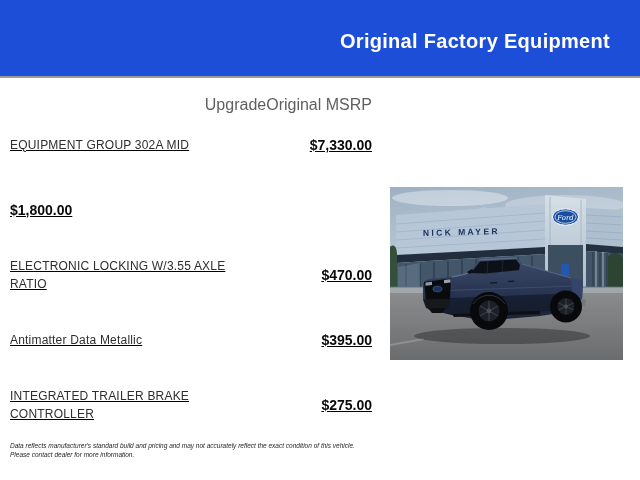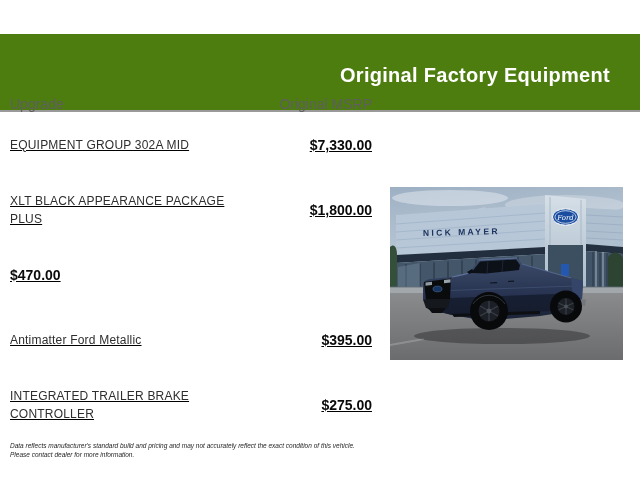--- a/index.html
+++ b/index.html
@@ -3,33 +3,32 @@
 <meta charset="utf-8">
 <style>
   * { margin:0; padding:0; box-sizing:border-box; }
   html,body { width:640px; height:480px; }
   body { font-family:"Liberation Sans", sans-serif; background:#ffffff; }
   .page { position:relative; width:640px; height:480px; background:#ffffff; overflow:hidden; }
 
   
   .hdr {
     position:absolute; left:0; top:0; width:640px; height:78px;
-    background:#4d7c0f; border-bottom:2px solid #9a9a9a;
+    background:#1d4ed8; border-bottom:2px solid #9a9a9a;
     display:flex; align-items:center; justify-content:flex-end;
     padding-right:30px;
-    margin-top:34px;
   }
   .hdr-title {
     color:#ffffff; font-size:20px; font-weight:600; letter-spacing:0.3px;
     margin-top:7px;
   }
 
   
   .options { position:absolute; left:10px; top:96px; width:362px; }
-  .cols { display:flex; justify-content:space-between; font-size:14px; color:#5f5f5f; height:14px; }
+  .cols { display:flex; justify-content:flex-end; font-size:16px; color:#5f5f5f; height:14px; }
   .rows { margin-top:2px;text-decoration:underline; }
   .row { height:65px; display:flex; align-items:center; justify-content:space-between; }
   .row-label { width:238px; font-size:12px; line-height:18px; color:#2e2e2e; letter-spacing:0.2px; }
   .row-price { font-size:14px; font-weight:bold; color:#0a0a0a; white-space:nowrap; }
 
   
   .photo { position:absolute; left:390px; top:187px; width:233px; height:173px; }
   .photo svg { display:block; width:233px; height:173px; }
 
   
@@ -52,30 +51,30 @@
       <span>Upgrade</span>
       <span>Original MSRP</span>
     </div>
     <div class="rows">
     <div class="row">
       <div class="row-label">EQUIPMENT GROUP 302A MID</div>
       <div class="row-price">$7,330.00</div>
     </div>
 
     <div class="row">
-      <div class="row-label">XLT BLACK APPEARANCE PACKAGE PLUS</div>
       <div class="row-price">$1,800.00</div>
     </div>
 
     <div class="row">
+      <div class="row-label">ELECTRONIC LOCKING W/3.55 AXLE RATIO</div>
       <div class="row-price">$470.00</div>
     </div>
 
     <div class="row">
-      <div class="row-label">Antimatter Ford Metallic</div>
+      <div class="row-label">Antimatter Data Metallic</div>
       <div class="row-price">$395.00</div>
     </div>
 
     <div class="row">
       <div class="row-label">INTEGRATED TRAILER BRAKE CONTROLLER</div>
       <div class="row-price">$275.00</div>
     </div>
   </div>
   </div>
 

